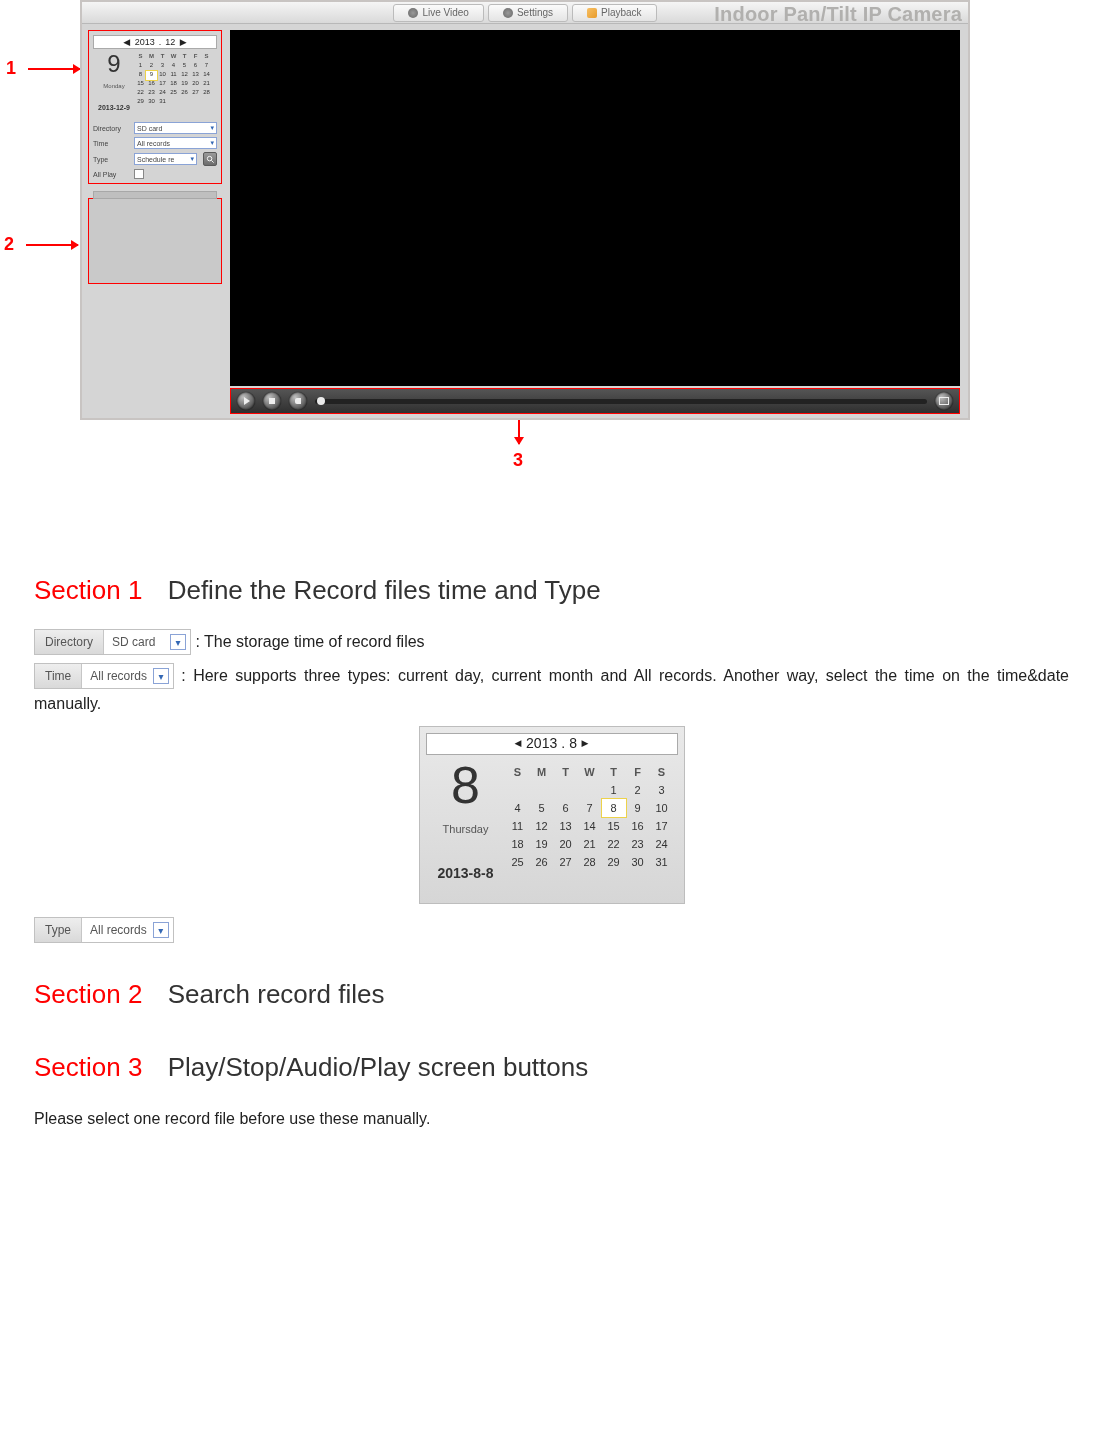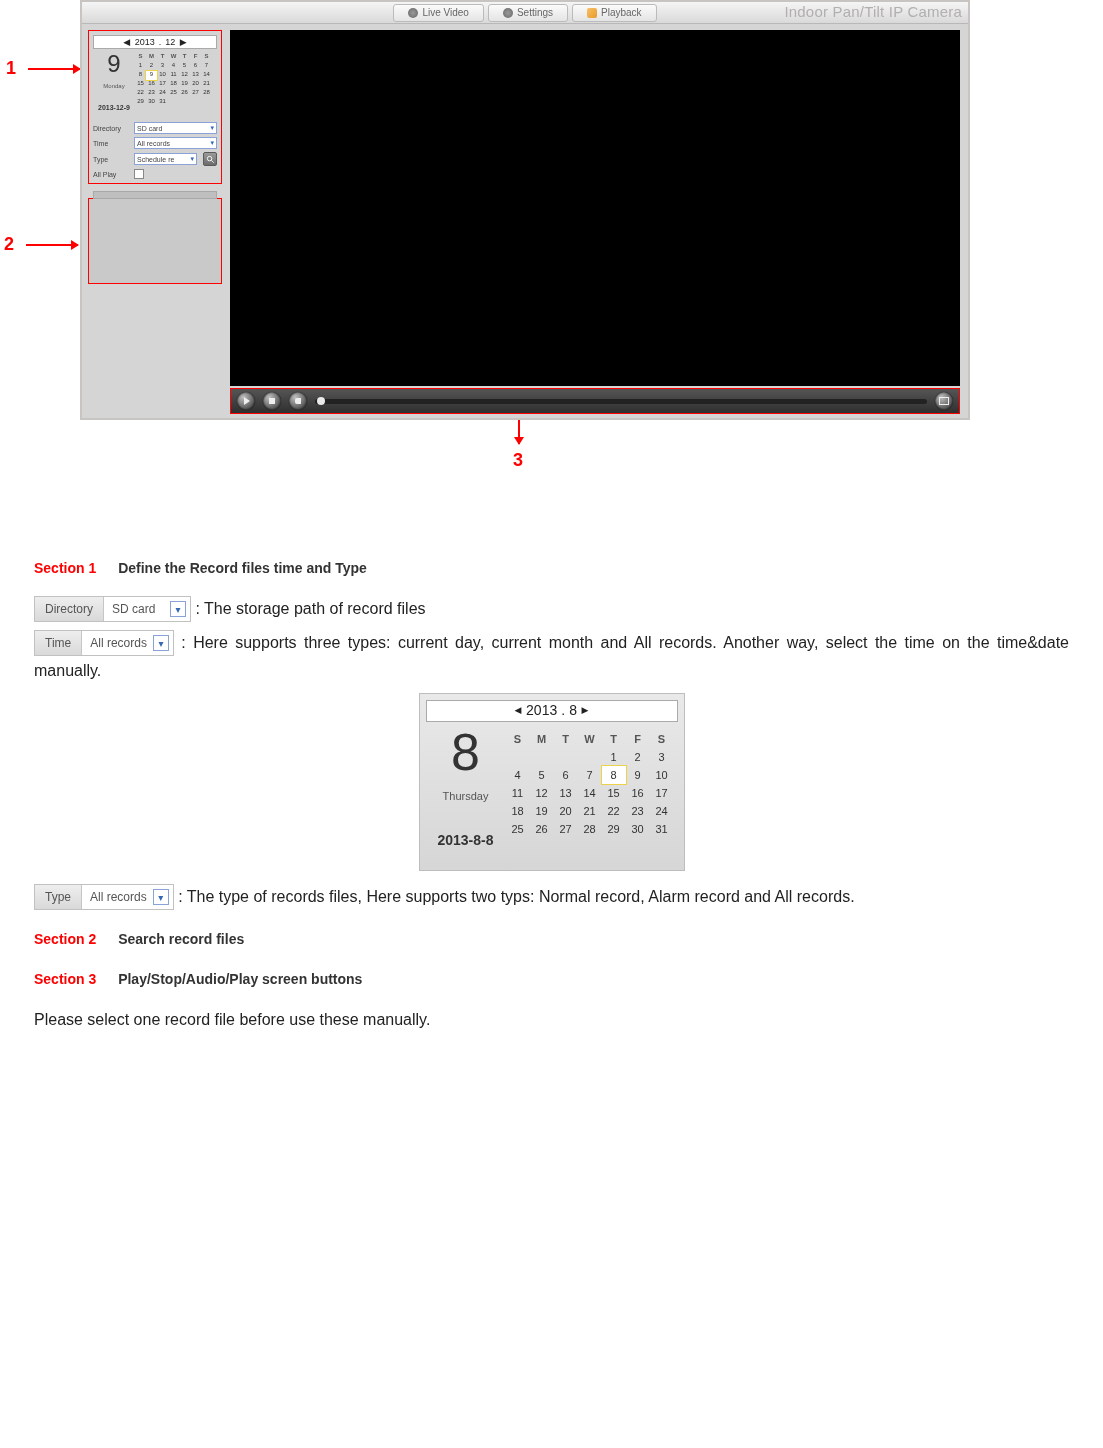--- a/index.html
+++ b/index.html
@@ -38,21 +38,21 @@
     display: flex; align-items: center; gap: 4px;
     padding: 0 14px; height: 18px;
     font-size: 10px; color: #666;
     background: linear-gradient(#fbfbfb,#e4e4e4);
     border: 1px solid #bbb; border-radius: 3px;
   }
   .tab .ticon { width: 10px; height: 10px; display: inline-block; border-radius: 50%; background: radial-gradient(#999,#666); }
   .tab .ticon.playback { border-radius: 2px; background: linear-gradient(135deg,#f7c065,#e89b2a); }
   .brand {
     position: absolute; right: 6px; top: 1px;
-    font-size: 15px; font-weight: normal; color: #b1b0ae;
+    font-size: 20px; font-weight: bold; color: #b1b0ae;
     letter-spacing: 0.2px;
   }
 
   
   .left-col {
     position: absolute; left: 6px; top: 28px;
     width: 134px;
   }
   .cal-box {
     position: relative;
@@ -151,21 +151,21 @@
     border-left:8px solid #ff0000; border-top:5px solid transparent; border-bottom:5px solid transparent;
   }
   .callout.down .arrow { width:2px; height:auto; }
   .callout.down .arrow::after {
     right:-4px; top:auto; bottom:-1px;
     border-left:5px solid transparent; border-right:5px solid transparent; border-top:8px solid #ff0000; border-bottom:none;
   }
 
   
   .doc { padding: 70px 34px 20px 34px; font-size: 16px; line-height: 1.75; }
-  .sec-head { font-size: 14px; margin: 16px 0 14px 0; font-weight: bold; }
+  .sec-head { font-size: 26px; margin: 28px 0 14px 0; font-weight: normal; }
   .sec-head .sec-num { color:#ff0000; }
   .sec-head .sec-title { color:#333; margin-left: 18px; }
 
   .field-chip {
     display:inline-flex; align-items:center; vertical-align:middle;
     height:26px; border:1px solid #c1c1c1; background:linear-gradient(#f4f4f4,#e3e3e3);
   }
   .field-chip .lbl { padding:0 10px; font-size:12px; color:#555; background:linear-gradient(#eee,#d9d9d9); height:100%; display:inline-flex; align-items:center; border-right:1px solid #c6c6c6; }
   .field-chip .sel {
     background:#fff; height:100%; display:inline-flex; align-items:center; padding:0 4px 0 8px;
@@ -366,21 +366,21 @@
   </h2>
 
   <p>
     <span class="field-chip">
       <span class="lbl">Directory</span>
       <span class="sel">
         <span>SD card</span>
         <span class="chev">▾</span>
       </span>
     </span>
-    <span>: The storage path of record files</span>
+    <span>: The storage time of record files</span>
   </p>
 
   <p>
     <span class="field-chip">
       <span class="lbl">Time</span>
       <span class="sel">
         <span>All records</span>
         <span class="chev">▾</span>
       </span>
     </span>
@@ -461,21 +461,20 @@
   </div>
 
   <p>
     <span class="field-chip">
       <span class="lbl">Type</span>
       <span class="sel">
         <span>All records</span>
         <span class="chev">▾</span>
       </span>
     </span>
-    <span>: The type of records files, Here supports two typs: Normal record, Alarm record and All records.</span>
   </p>
 
 
   <h2 class="sec-head">
     <span class="sec-num">Section 2</span>
     <span class="sec-title">Search record files</span>
   </h2>
 
   <h2 class="sec-head">
     <span class="sec-num">Section 3</span>

